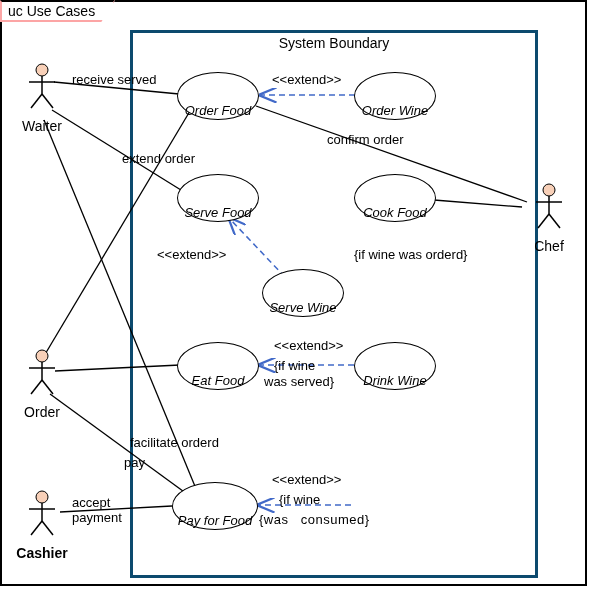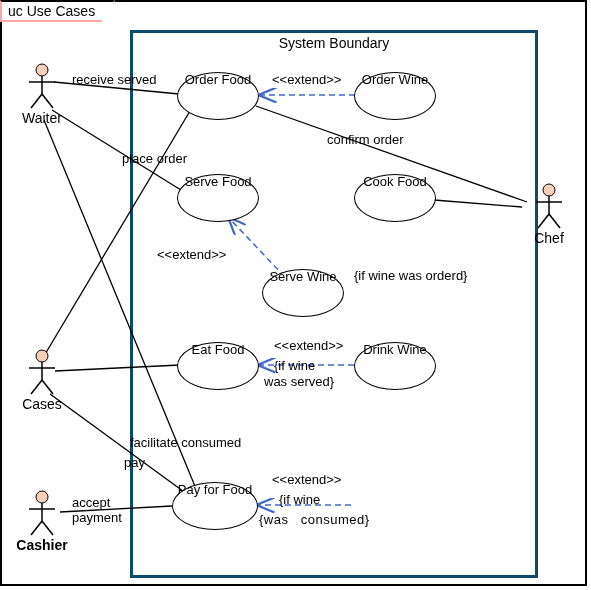--- a/index.html
+++ b/index.html
@@ -44,34 +44,35 @@
     font-size: 14px;
   }
   .actor {
     position: absolute;
     width: 60px;
     text-align: center;
   }
   .actor svg { display: block; margin: 0 auto; }
   .actor-label {
     font-size: 14px;
-    margin-top: 0px;
+    margin-top: 8px;
   }
   .usecase {
     position: absolute;
     border: 1.5px solid #000;
     border-radius: 50%;
     display: flex;
-    align-items: flex-start;
+    align-items: flex-end;
     justify-content: center;
     text-align: center;
     font-size: 13px;
     line-height: 1.15;
     background: #fff;
     box-sizing: border-box;
+    font-style: italic;
   }
   svg.lines {
     position: absolute;
     top: 0;
     left: 0;
     width: 587px;
     height: 586px;
     pointer-events: none;
   }
   .lbl {
@@ -137,21 +138,21 @@
   </div>
 
   <div class="actor" style="left:10px; top:346px;">
     <svg width="34" height="48">
         <circle cx="17" cy="8" r="6" fill="#f8d0b8" stroke="#000"></circle>
         <line x1="17" y1="14" x2="17" y2="32" stroke="#000" stroke-width="1.5"></line>
         <line x1="4" y1="20" x2="30" y2="20" stroke="#000" stroke-width="1.5"></line>
         <line x1="17" y1="32" x2="6" y2="46" stroke="#000" stroke-width="1.5"></line>
         <line x1="17" y1="32" x2="28" y2="46" stroke="#000" stroke-width="1.5"></line>
       </svg>
-    <div class="actor-label">Cases</div>
+    <div class="actor-label">Order</div>
   </div>
 
   <div class="actor" style="left:10px; top:487px;font-weight:bold;">
     <svg width="34" height="48">
         <circle cx="17" cy="8" r="6" fill="#f8d0b8" stroke="#000"></circle>
         <line x1="17" y1="14" x2="17" y2="32" stroke="#000" stroke-width="1.5"></line>
         <line x1="4" y1="20" x2="30" y2="20" stroke="#000" stroke-width="1.5"></line>
         <line x1="17" y1="32" x2="6" y2="46" stroke="#000" stroke-width="1.5"></line>
         <line x1="17" y1="32" x2="28" y2="46" stroke="#000" stroke-width="1.5"></line>
       </svg>
@@ -188,27 +189,27 @@
       <span>Eat Food</span>
     </div>
   <div class="usecase" style="left:170px; top:480px; width:86px; height:48px;">
       <span>Pay for Food</span>
     </div>
   <div class="usecase" style="left:352px; top:340px; width:82px; height:48px;">
       <span>Drink Wine</span>
     </div>
 
   <div class="lbl" style="left:70px; top:70px;">receive served</div>
-  <div class="lbl" style="left:120px; top:149px;">place order</div>
+  <div class="lbl" style="left:120px; top:149px;">extend order</div>
   <div class="lbl" style="left:325px; top:130px;">confirm order</div>
-  <div class="lbl" style="left:128px; top:433px;">facilitate consumed</div>
+  <div class="lbl" style="left:128px; top:433px;">facilitate orderd</div>
   <div class="lbl" style="left:122px; top:453px;">pay</div>
   <div class="lbl" style="left:70px; top:493px;">accept<br>payment</div>
   <div class="lbl" style="left:270px; top:70px;">&lt;&lt;extend&gt;&gt;</div>
   <div class="lbl" style="left:155px; top:245px;">&lt;&lt;extend&gt;&gt;</div>
   <div class="lbl" style="left:272px; top:336px;">&lt;&lt;extend&gt;&gt;</div>
   <div class="lbl" style="left:270px; top:470px;">&lt;&lt;extend&gt;&gt;</div>
-  <div class="lbl" style="left:352px; top:245px;margin-top:21px;">{if wine was orderd}</div>
+  <div class="lbl" style="left:352px; top:245px;">{if wine was orderd}</div>
   <div class="lbl" style="left:272px; top:356px;">{if wine</div>
   <div class="lbl" style="left:262px; top:372px;">was served}</div>
   <div class="lbl" style="left:277px; top:490px;">{if wine</div>
   <div class="lbl" style="left:257px; top:510px; letter-spacing:0.5px;">{was &nbsp; consumed}</div>
 </div>
 
 </body></html>

